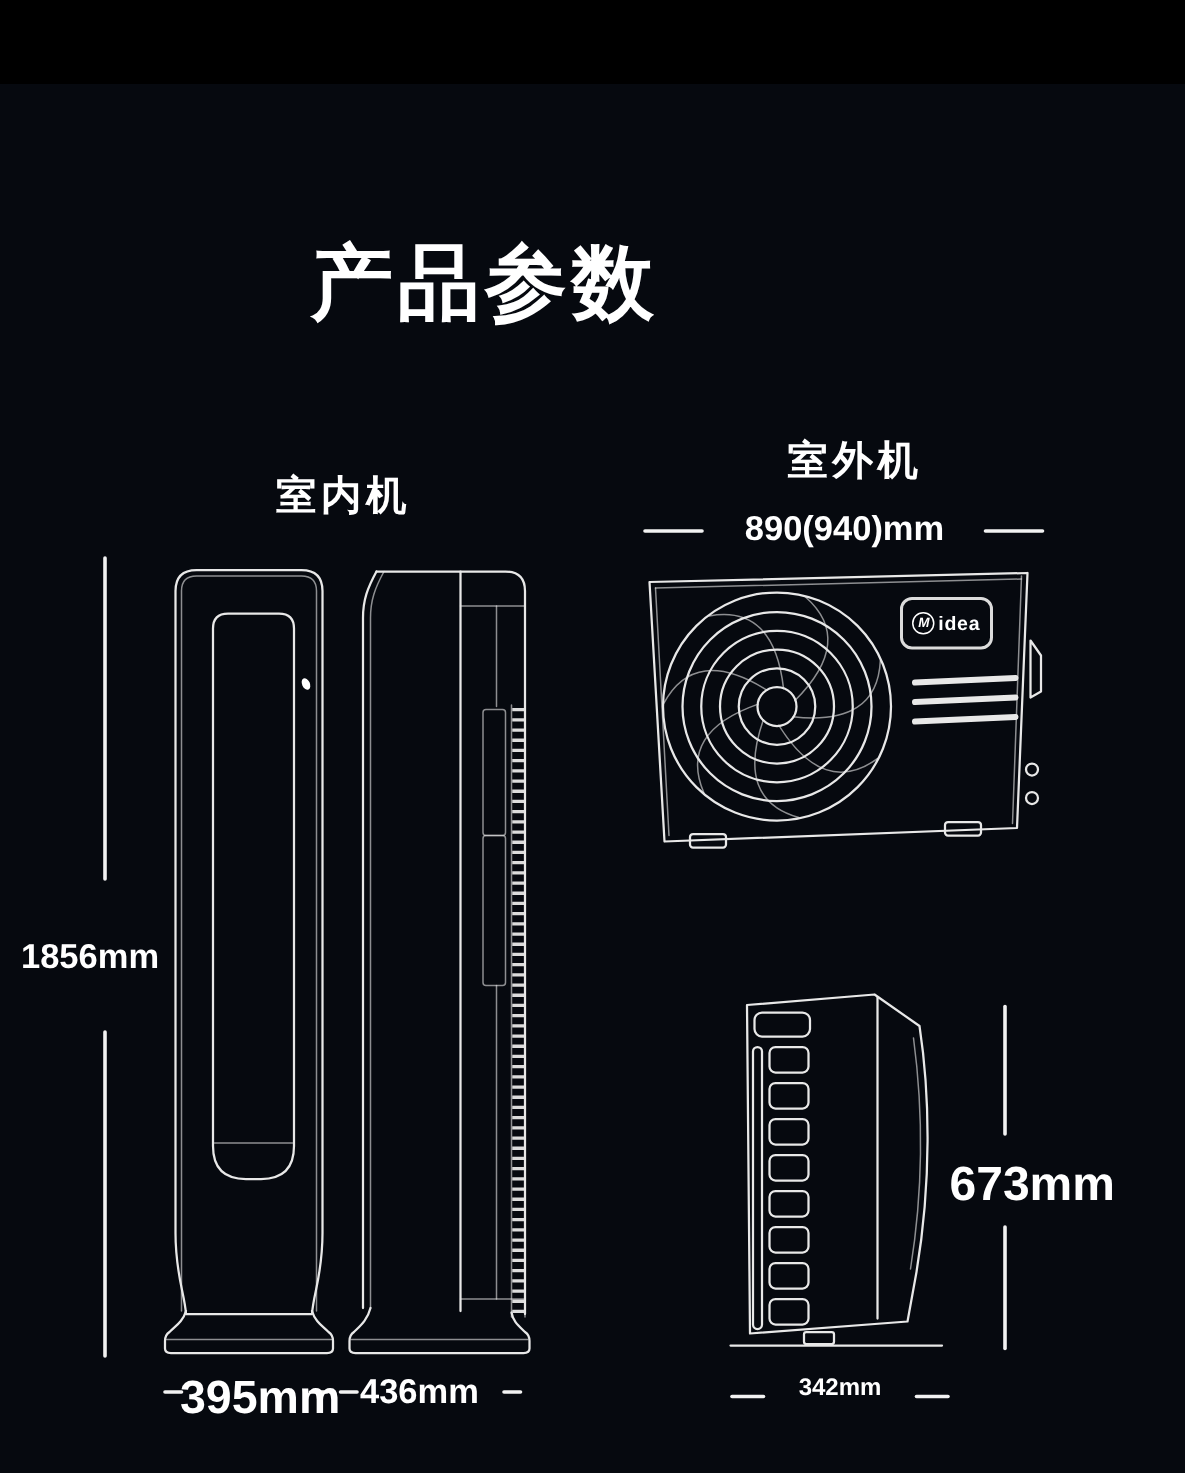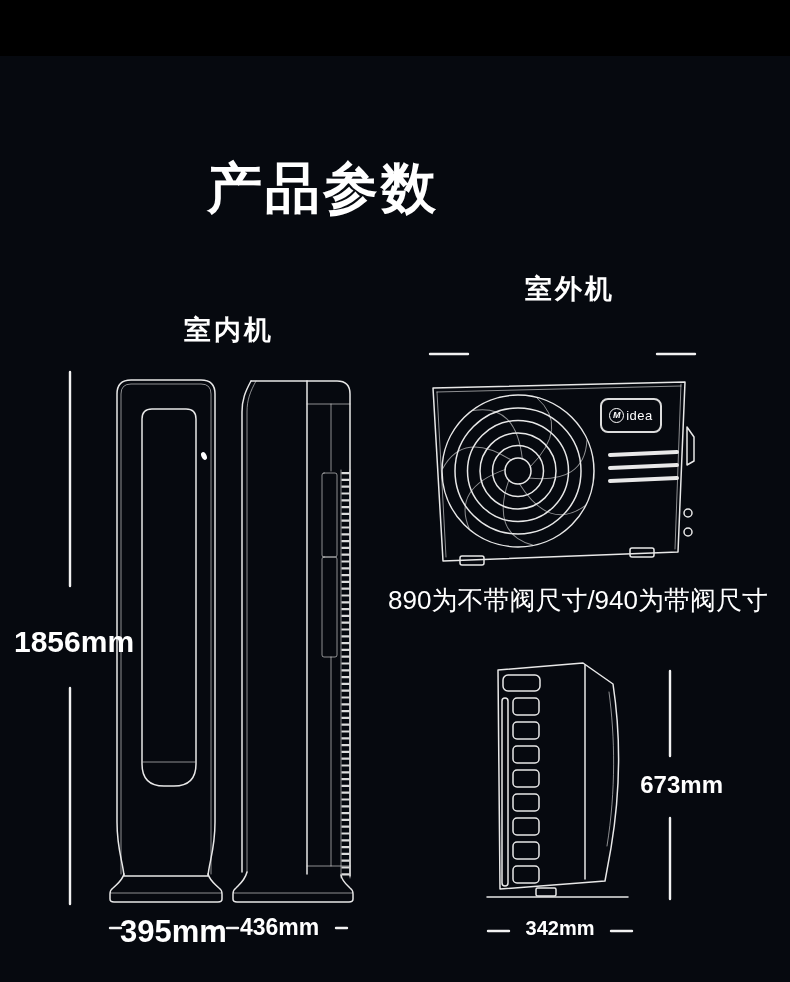--- a/index.html
+++ b/index.html
@@ -14,49 +14,49 @@
     color:var(--text);
   }
   .band{position:absolute;left:0;top:0;width:790px;height:56px;background:var(--top-band)}
   .abs{position:absolute;white-space:nowrap}
   .title{
     left:0;top:161px;width:646px;text-align:center;
     font-size:55px;font-weight:800;letter-spacing:3px;line-height:1;
   }
   .unit-label{font-size:27px;font-weight:600;letter-spacing:3px;line-height:1}
   .lbl-indoor{left:184px;top:317px}
-  .lbl-outdoor{left:525px;top:276px}
+  .lbl-outdoor{left:525px;top:294px}
   .dim{font-weight:700;line-height:1.1;color:var(--text)}
   .dim-890{left:472px;top:340px;width:182px;text-align:center;font-size:23px}
-  .dim-1856{left:14px;top:625px;font-size:30px}
+  .dim-1856{left:14px;top:625px;font-size:23px}
   .dim-395{left:120px;top:915px;width:80px;text-align:center;font-size:31px}
   .dim-436{left:240px;top:915px;width:92px;font-size:23px}
-  .dim-673{left:633px;top:772px;width:90px;text-align:right;font-size:24px}
-  .dim-342{left:512px;top:917px;width:96px;text-align:center;font-size:20px}
+  .dim-673{left:633px;top:772px;width:90px;text-align:right;font-size:32px}
+  .dim-342{left:512px;top:917px;width:96px;text-align:center;font-size:16px}
   .note{
     left:368px;top:586px;width:420px;text-align:center;
     font-size:26px;font-weight:500;line-height:1.15;
   }
   .drawing{position:absolute;left:0;top:0;width:790px;height:982px}
   .s{stroke:var(--line);fill:none;stroke-width:1.5;stroke-linecap:round;stroke-linejoin:round}
   .thin{stroke:var(--line);fill:none;stroke-width:1;opacity:.6;stroke-linecap:round}
   .dimline{stroke:#f2f2f2;fill:none;stroke-width:2.4;stroke-linecap:round}
   .vent{stroke:var(--line);fill:none;stroke-width:4;stroke-linecap:round}
   .comb{stroke:var(--line);fill:none;stroke-width:8;stroke-dasharray:2.2 4.6;opacity:.95}
   .dot{fill:#fff;stroke:none}
   .logo{
     left:600px;top:398px;width:62px;height:35px;border:2px solid #dcdcdc;border-radius:8px;
     display:flex;align-items:center;justify-content:center;gap:2px;background:transparent;
   }
   .logo .mcirc{
     width:15px;height:15px;border:1.5px solid #fff;border-radius:50%;
     display:flex;align-items:center;justify-content:center;
     font-size:9px;font-weight:700;font-style:italic;line-height:1;
   }
-  .logo .idea{font-size:13px;font-weight:400;letter-spacing:.5px;line-height:1}
+  .logo .idea{font-size:13px;font-weight:700;letter-spacing:.5px;line-height:1}
 </style>
 </head>
 <body>
 
 <div class="page">
 
   <div class="band"></div>
 
   <div class="abs title">产品参数</div>
 
@@ -165,20 +165,20 @@
       <rect class="s" x="536" y="888" width="20" height="8" rx="1.5" stroke-width="1.2"></rect>
       <path class="s" d="M487,897 L628,897" stroke-width="1.3"></path>
     </g>
   </svg>
 
   <div class="abs logo">
     <span class="mcirc">M</span>
     <span class="idea">idea</span>
   </div>
 
-  <div class="abs note">890为不带阀尺寸/940为带阀尺寸</div>
+  <div class="abs dim dim-890">890(940)mm</div>
   <div class="abs dim dim-1856">1856mm</div>
   <div class="abs dim dim-395">395mm</div>
   <div class="abs dim dim-436">436mm</div>
   <div class="abs dim dim-673">673mm</div>
   <div class="abs dim dim-342">342mm</div>
 
 </div>
 
 </body></html>

